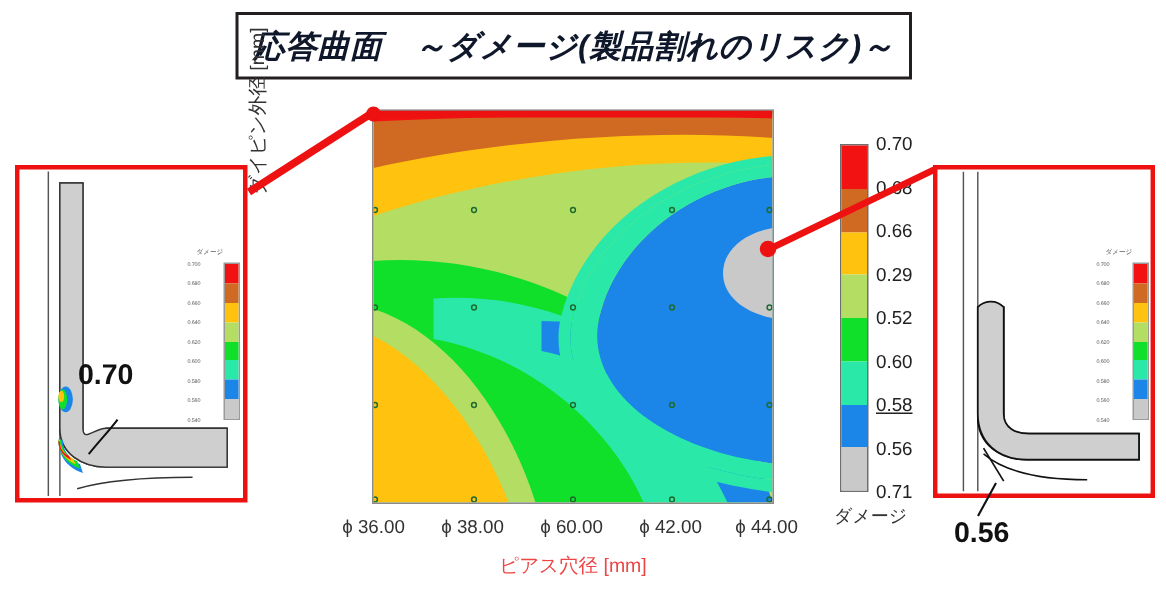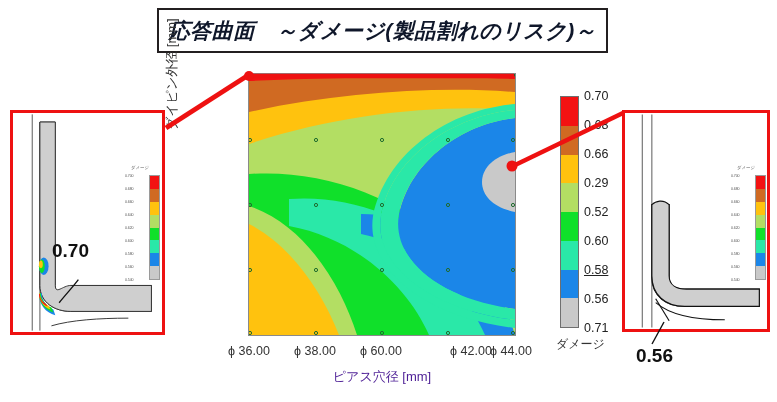--- a/index.html
+++ b/index.html
@@ -36,21 +36,21 @@
     font-size:12.5px;white-space:nowrap;color:#333;
   }
   #ylabels{position:absolute;left:196px;top:73px;width:47px;height:263px;}
   .xtick{
     position:absolute;top:0;transform:translateX(-50%);
     font-size:12.5px;white-space:nowrap;color:#333;
   }
   #xlabels{position:absolute;left:248px;top:344px;width:268px;height:18px;}
   #xaxis-title{
     position:absolute;left:248px;top:368px;width:268px;
-    text-align:center;font-size:13px;color:#4c1d95;
+    text-align:center;font-size:13px;color:#ef4444;
   }
   #yaxis-title{
     position:absolute;left:163px;top:130px;
     font-size:13px;color:#333;white-space:nowrap;
     transform:rotate(-90deg);transform-origin:left top;
   }
 
   
   #legend{position:absolute;left:560px;top:96px;width:60px;height:238px;}
   #legend-bar{
@@ -172,21 +172,21 @@
         </g>
       </svg>
     </div>
   </div>
 
 
   <div id="xlabels">
     <span class="xtick" style="left:1px;">ϕ 36.00</span>
     <span class="xtick" style="left:67px;text-align:right;">ϕ 38.00</span>
     <span class="xtick" style="left:133px;">ϕ 60.00</span>
-    <span class="xtick" style="left:199px;margin-left:24px;">ϕ 42.00</span>
+    <span class="xtick" style="left:199px;">ϕ 42.00</span>
     <span class="xtick" style="left:263px;">ϕ 44.00</span>
   </div>
 
   <div id="xaxis-title">ピアス穴径 [mm]</div>
   <div id="yaxis-title">ダイピン外径 [mm]</div>
 
   <div id="legend">
     <div id="legend-bar">
       <div style="background:#f31212"></div>
       <div style="background:#d06a22"></div>

